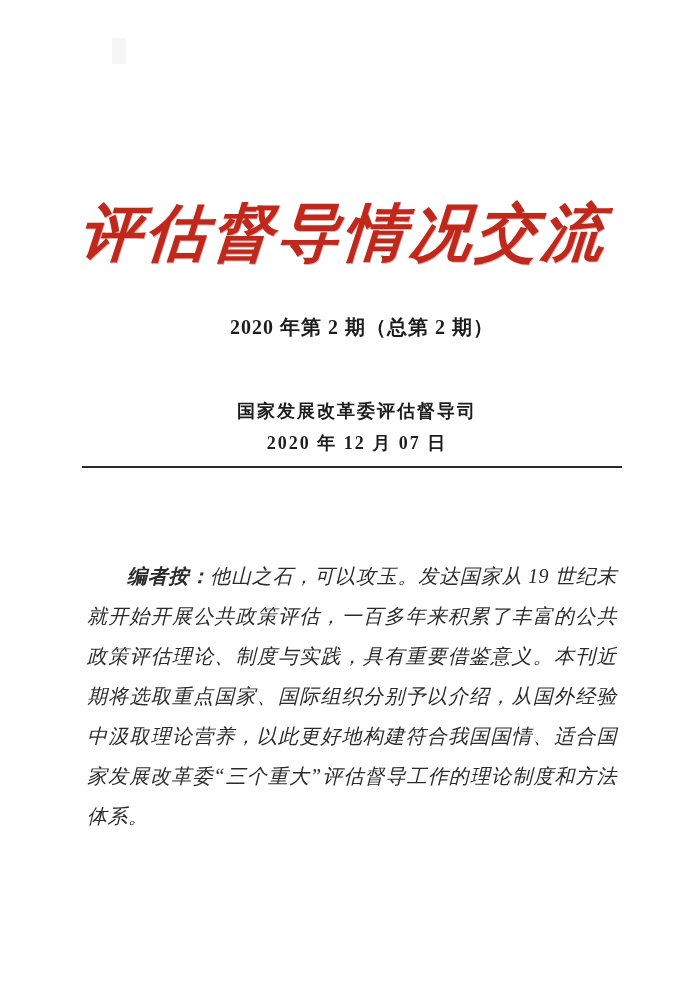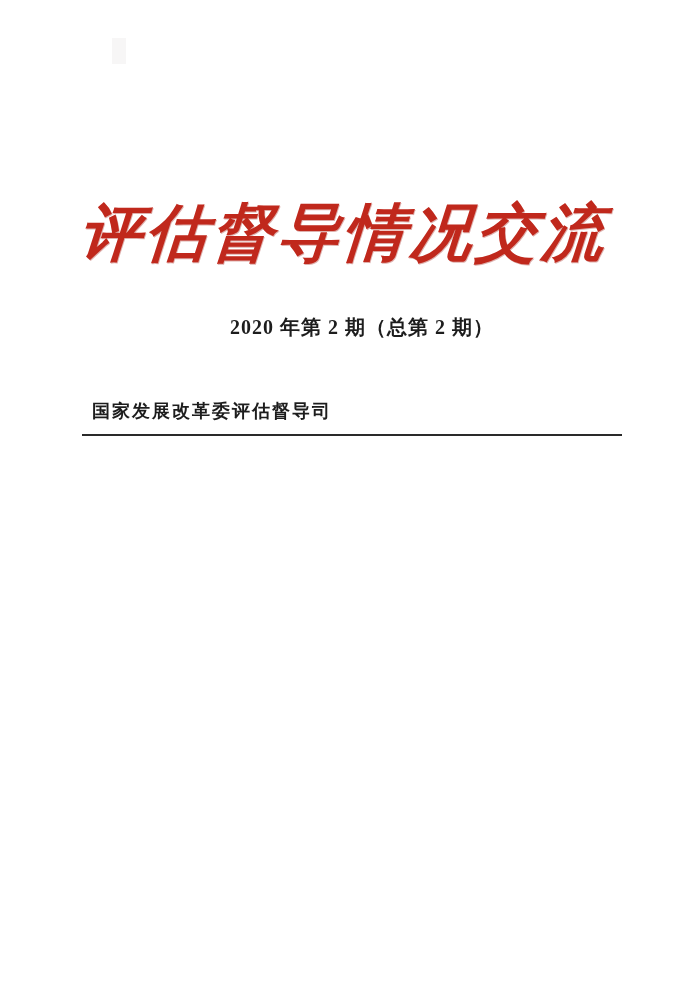--- a/index.html
+++ b/index.html
@@ -50,21 +50,21 @@
   }
   .header-block {
     margin: 54px 78px 0 92px;
     font-size: 18px;
     font-weight: bold;
     color: #1d1d1d;
     letter-spacing: 2px;
   }
   .header-row {
     display: flex;
-    justify-content: flex-start;
+    justify-content: center;
     align-items: flex-end;
     line-height: 32px;
   }
   .header-divider {
     margin: 7px 78px 0 82px;
     border: none;
     border-top: 2px solid #2a2a2a;
     height: 0;
   }
   .editor-note {
@@ -91,19 +91,23 @@
 
   <div class="masthead" style="color: rgb(192, 40, 28);">评估督导情况交流</div>
 
   <div class="issue-line">2020 年第 2 期（总第 2 期）</div>
 
   <div class="header-block">
     <div class="header-row">
       <span>国家发展改革委评估督导司</span>
     </div>
     <div class="header-row">
+      <span>2020 年 12 月 07 日</span>
     </div>
   </div>
 
   <hr class="header-divider">
 
+  <div class="editor-note">
+    <span class="note-label">编者按：</span><span>他山之石，可以攻玉。发达国家从 19 世纪末就开始开展公共政策评估，一百多年来积累了丰富的公共政策评估理论、制度与实践，具有重要借鉴意义。本刊近期将选取重点国家、国际组织分别予以介绍，从国外经验中汲取理论营养，以此更好地构建符合我国国情、适合国家发展改革委“三个重大”评估督导工作的理论制度和方法体系。</span>
+  </div>
 
 </div>
 
 </body></html>

